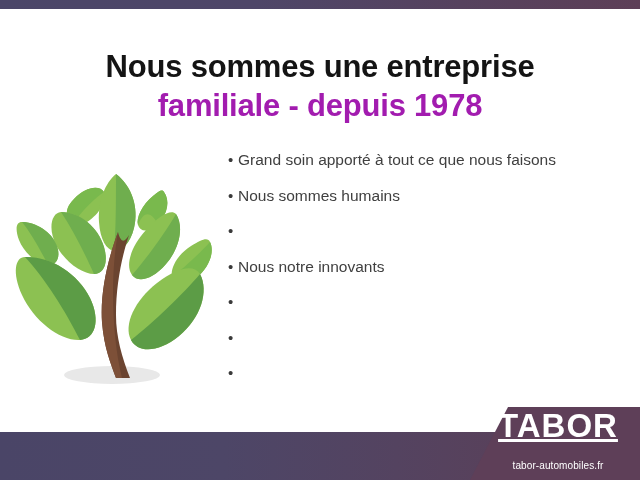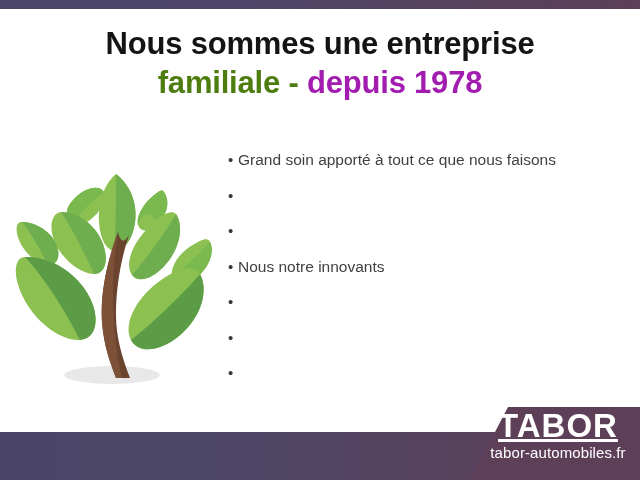--- a/index.html
+++ b/index.html
@@ -23,24 +23,25 @@
     position:absolute; left:0; top:26px; width:640px;
     text-align:center;
     line-height:1.14;
   }
   .title-line{
     font-size:31px;
     font-weight:bold;
     color:#141414;
     letter-spacing:-0.2px;
     white-space:nowrap;
+    margin-top:23px;
   }
   .title-line.second{ margin-top:4px; }
   .accent{ color:#a21caf; }
-  .dash{ color:#4d7c0f; }
+  .dash{ color:#a21caf; }
 
   
   .bullets{
     position:absolute; left:228px; top:150px; width:400px;
   }
   .bullet-row{
     display:flex;
     align-items:flex-start;
     margin-bottom:16.5px;
   }
@@ -82,25 +83,25 @@
   .logo-word{
     font-size:33px;
     font-weight:bold;
     color:#ffffff;
     letter-spacing:1px;
     line-height:36px;
     font-family:"Liberation Sans", sans-serif;
     text-decoration:underline;
   }
   .logo-tag{
-    font-size:15px;
+    font-size:10px;
     color:#ffffff;
     letter-spacing:0.1px;
     line-height:16px;
-    margin-top:1px;
+    margin-top:14px;
   }
 </style>
 </head>
 <body>
 
 <div class="slide">
 
   <div class="top-bar"></div>
 
   <div class="title-block">
@@ -164,20 +165,21 @@
     </svg>
   </div>
 
   <div class="bullets">
     <div class="bullet-row">
       <span class="bullet-dot">•</span>
       <span class="bullet-text">Grand soin apporté à tout ce que nous faisons</span>
     </div>
     <div class="bullet-row">
       <span class="bullet-dot">•</span>
+      <span class="bullet-text">Nous sommes humains</span>
     </div>
     <div class="bullet-row">
       <span class="bullet-dot">•</span>
     </div>
     <div class="bullet-row">
       <span class="bullet-dot">•</span>
       <span class="bullet-text">Nous notre innovants</span>
     </div>
     <div class="bullet-row">
       <span class="bullet-dot">•</span>

